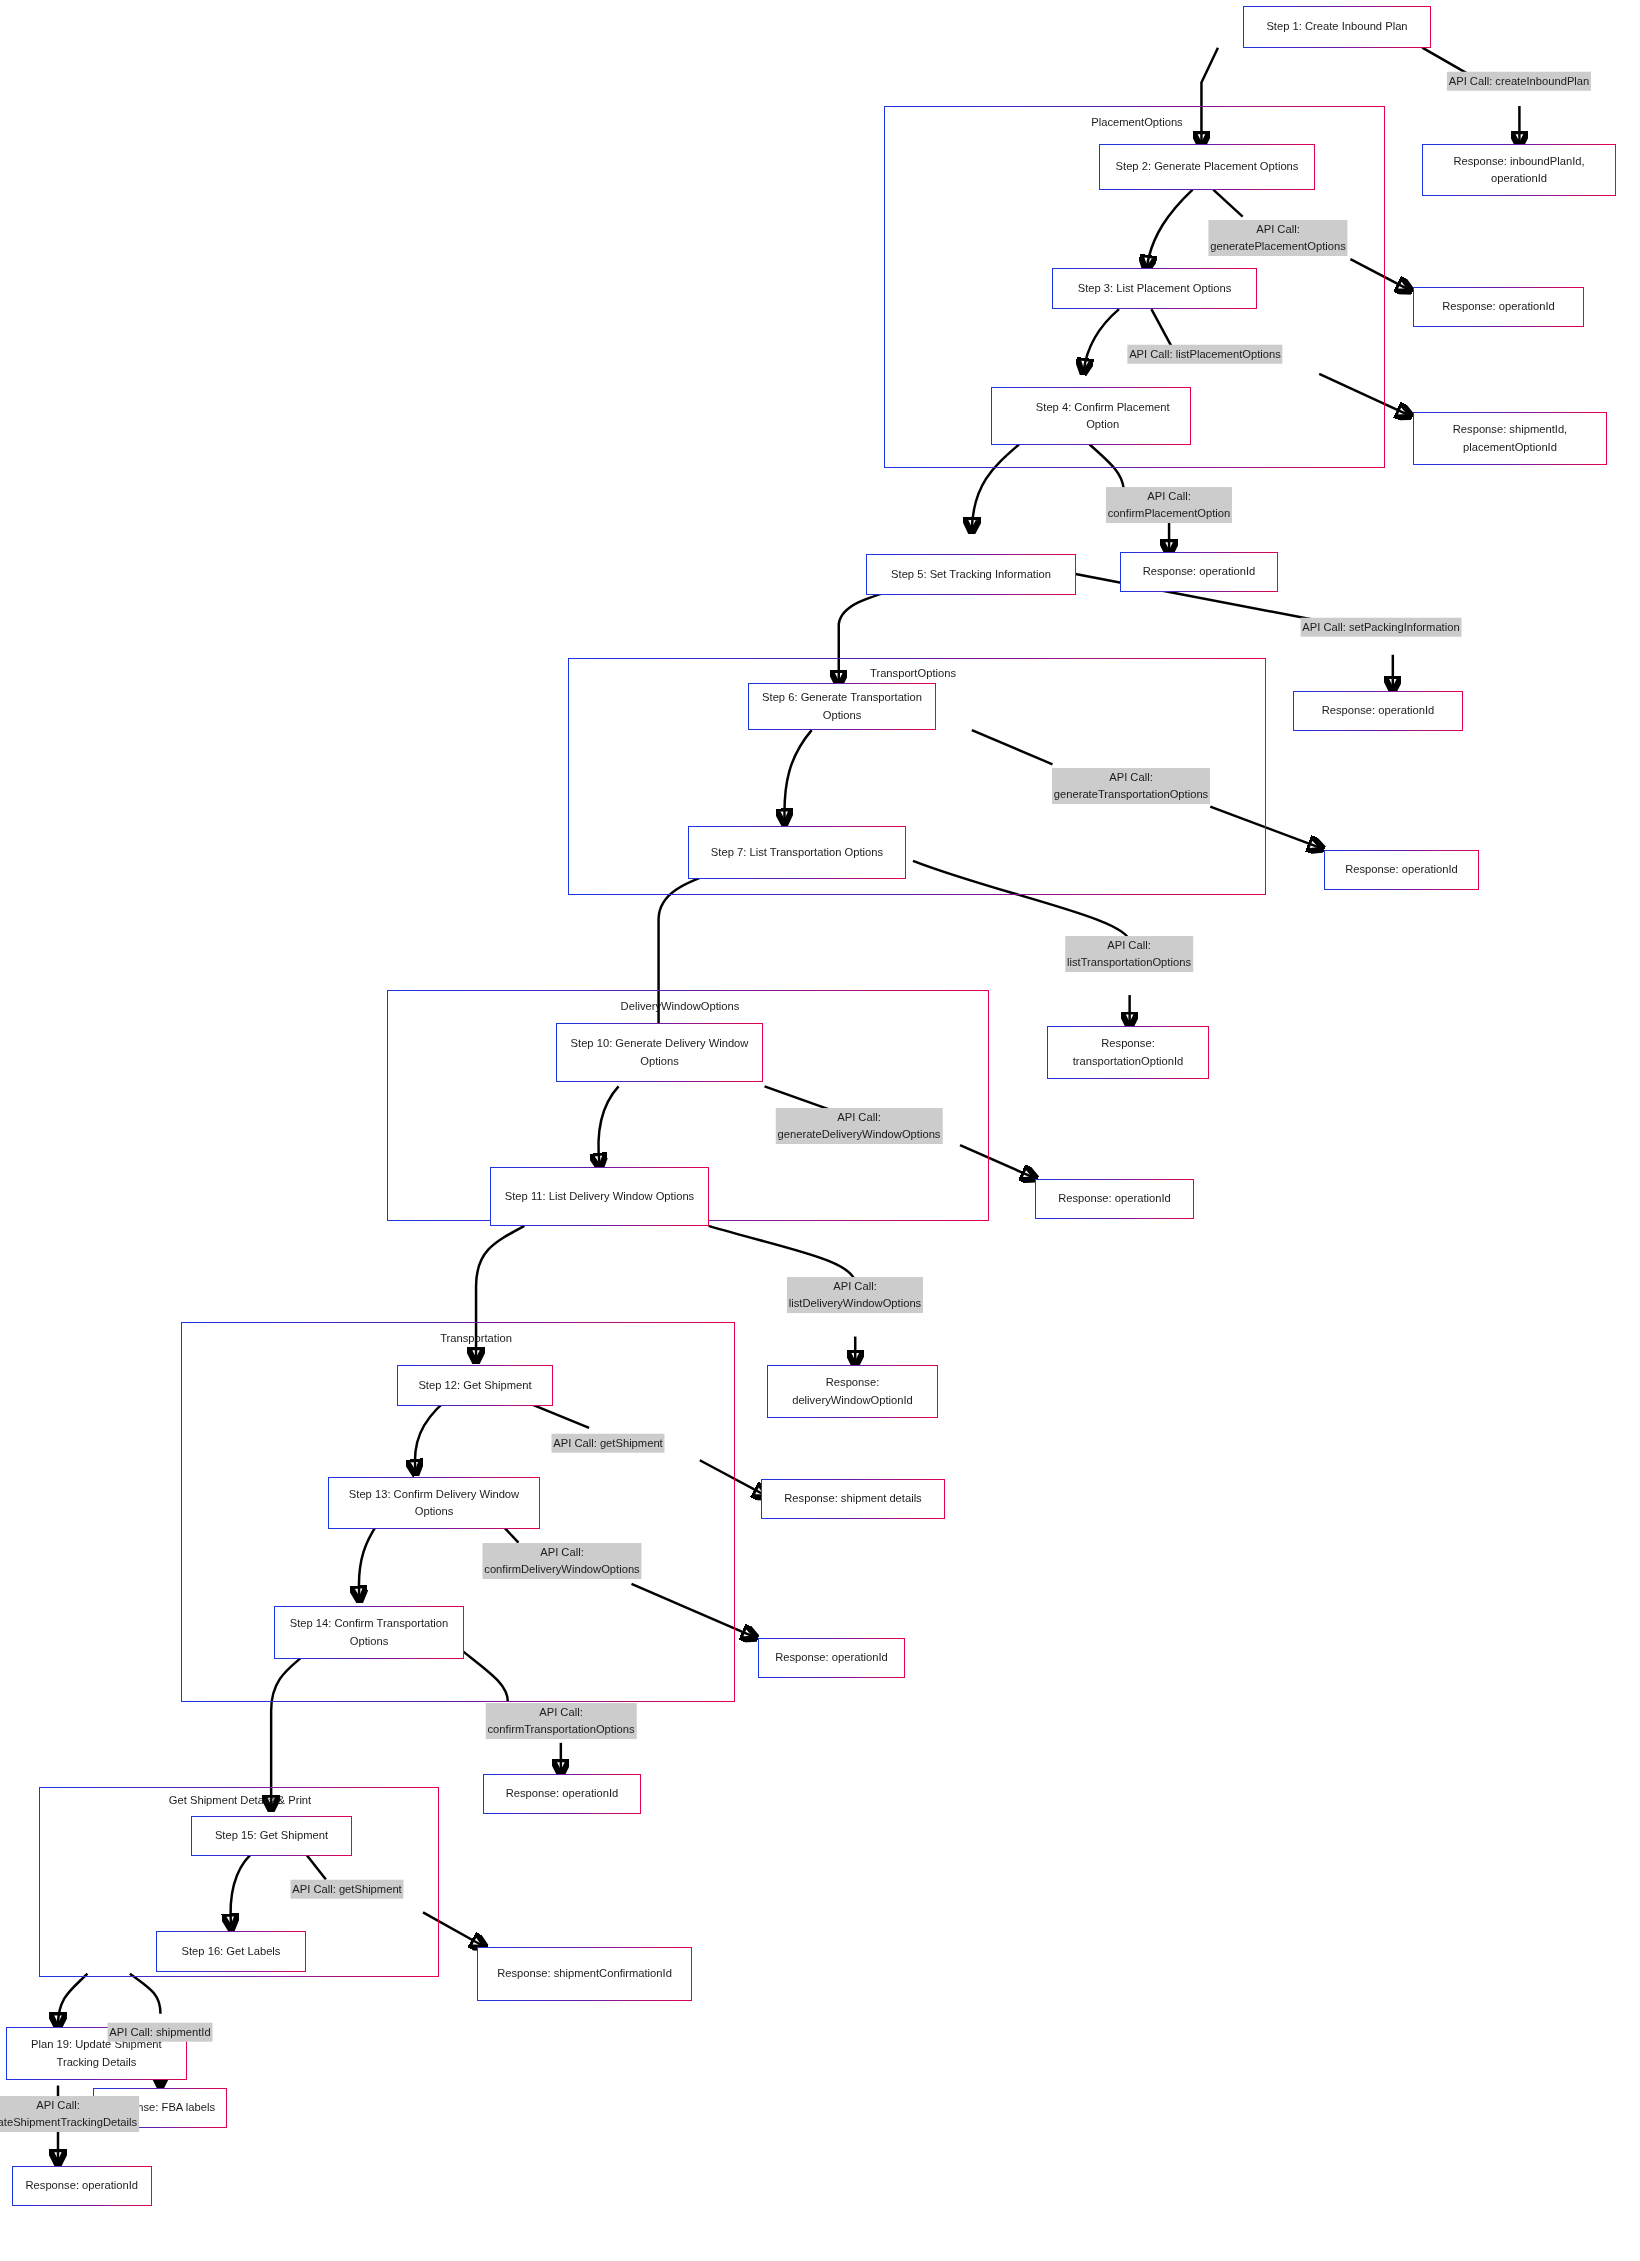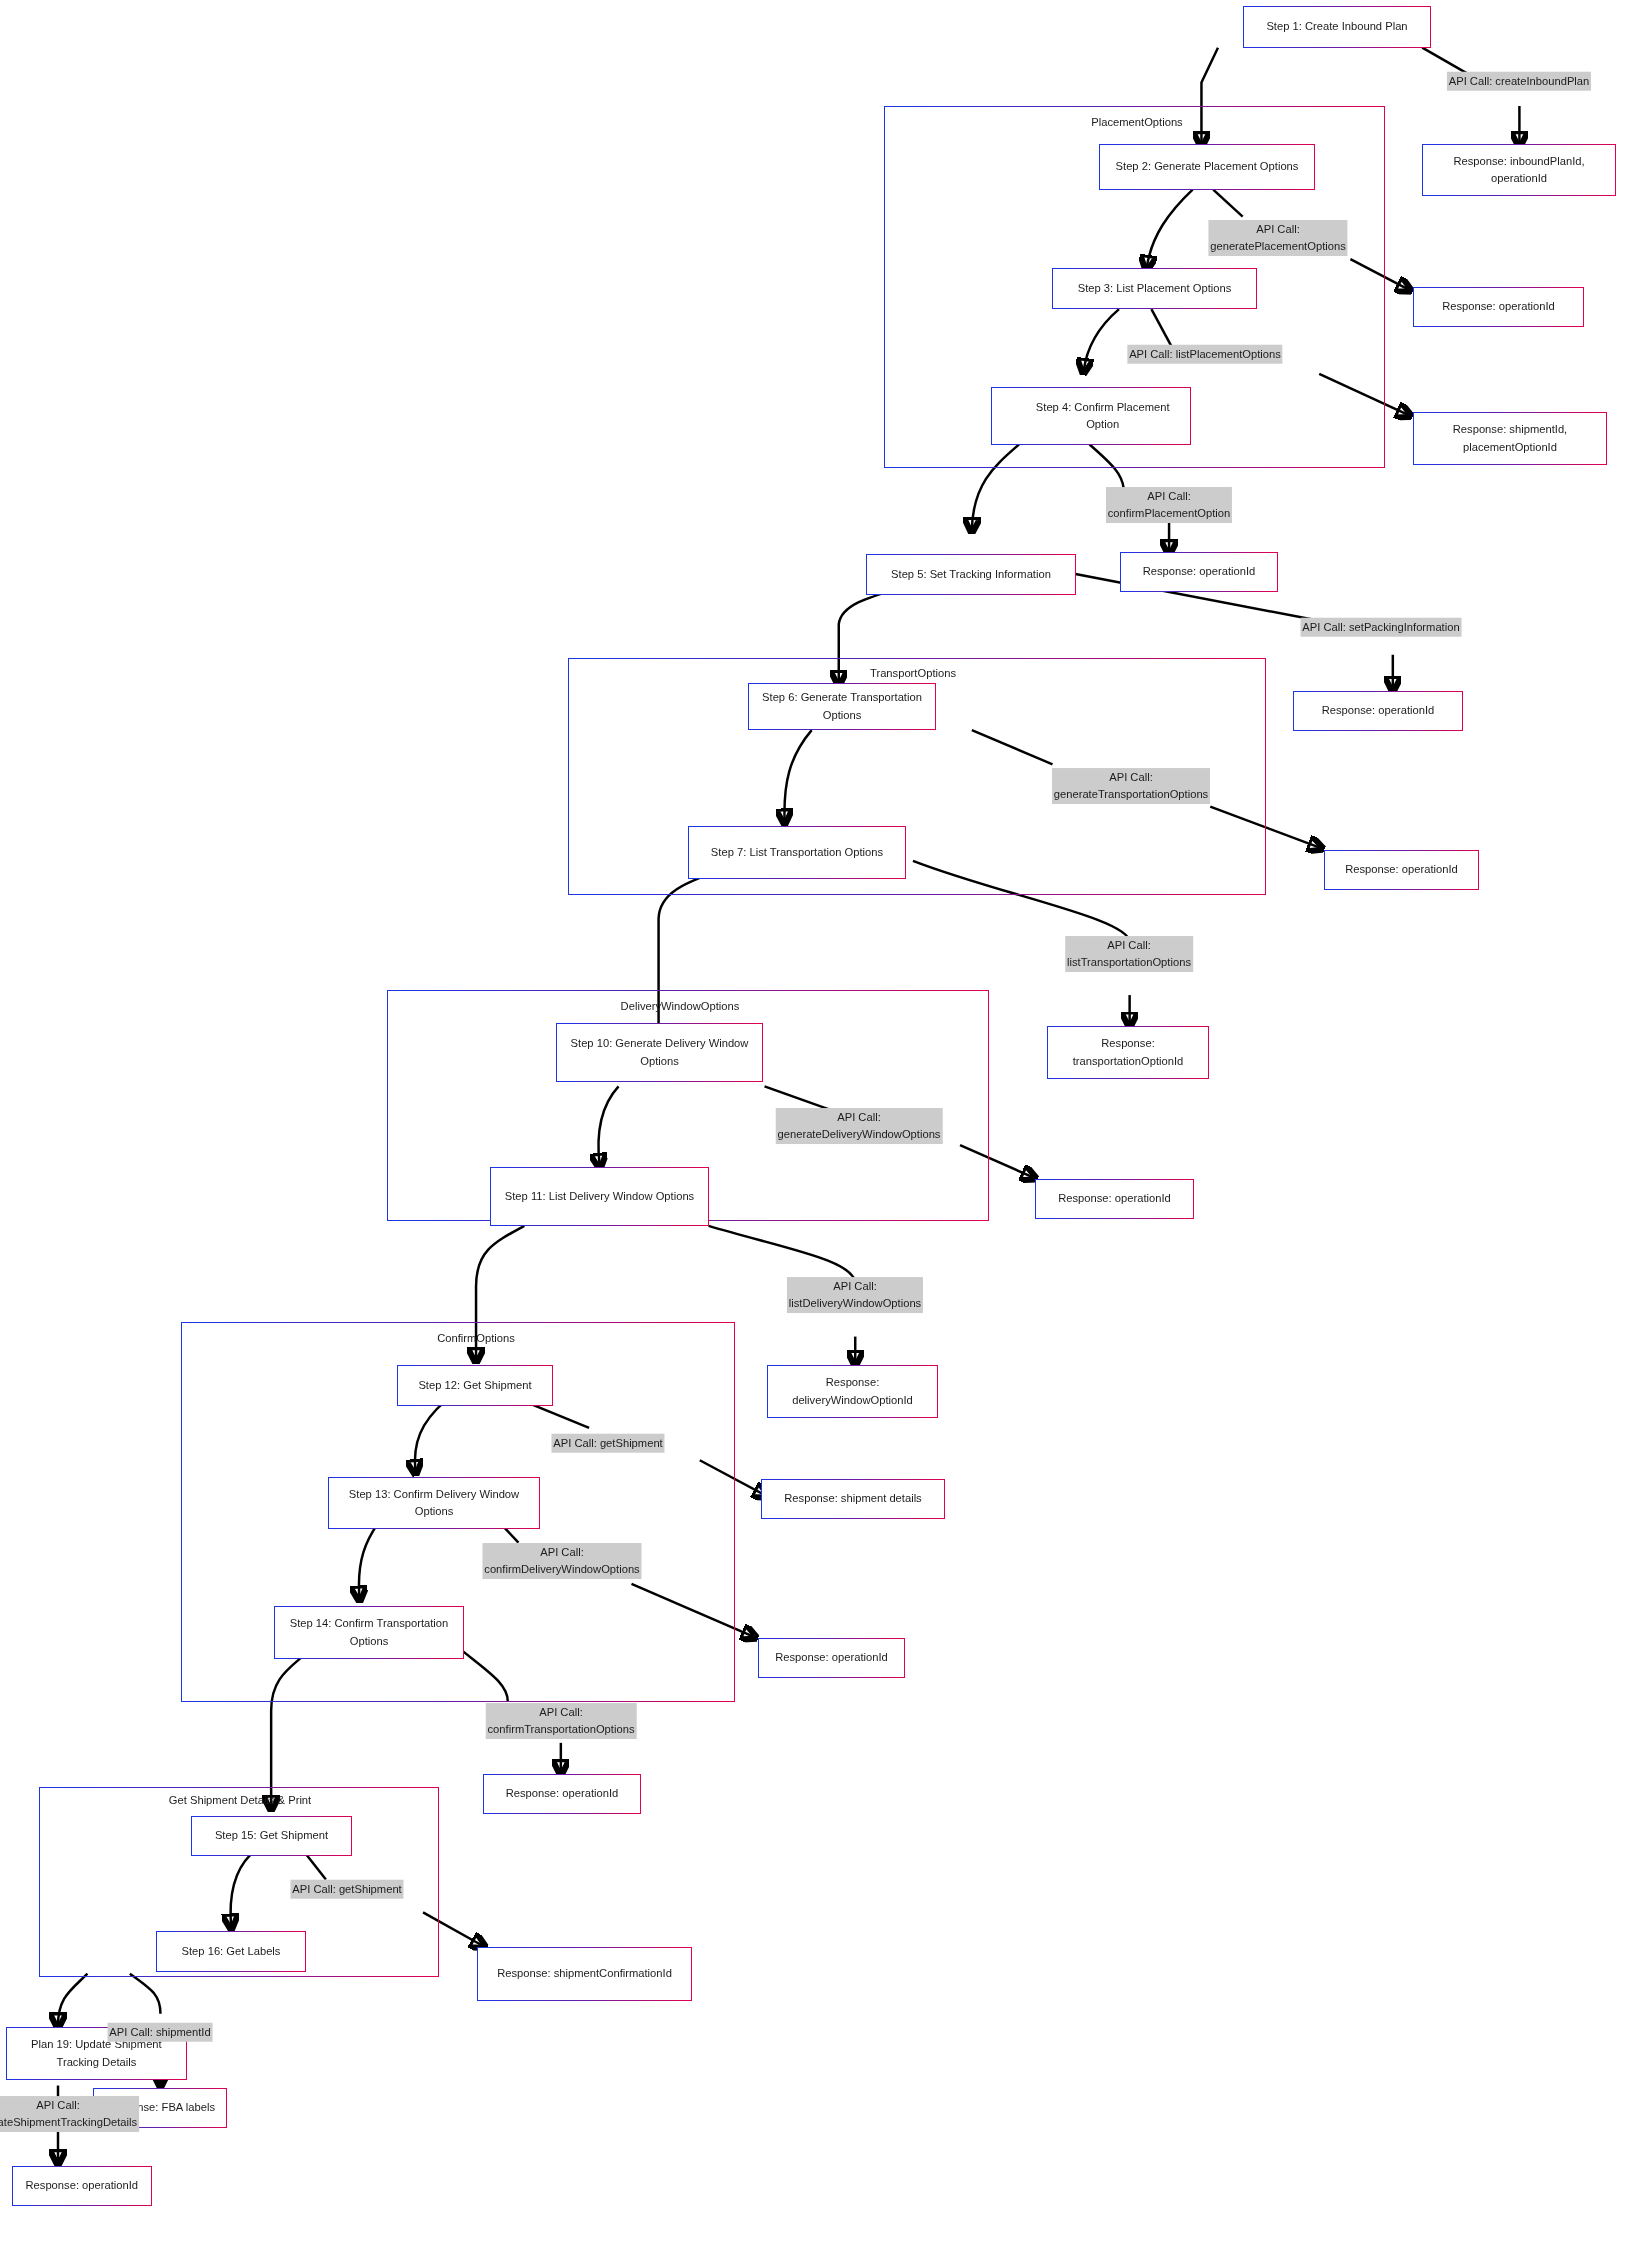--- a/index.html
+++ b/index.html
@@ -161,21 +161,21 @@
   <div class="cluster" style="left:884px;top:106px;width:501px;height:362px;"></div>
   <div class="cluster-label" style="left:1137px;top:117px;">PlacementOptions</div>
 
   <div class="cluster" style="left:568px;top:658px;width:698px;height:237px;"></div>
   <div class="cluster-label" style="left:913px;top:668px;">TransportOptions</div>
 
   <div class="cluster" style="left:387px;top:990px;width:602px;height:231px;"></div>
   <div class="cluster-label" style="left:680px;top:1001px;">DeliveryWindowOptions</div>
 
   <div class="cluster" style="left:181px;top:1322px;width:554px;height:380px;"></div>
-  <div class="cluster-label" style="left:476px;top:1333px;">ConfirmOptions</div>
+  <div class="cluster-label" style="left:476px;top:1333px;">Transportation</div>
 
   <div class="cluster" style="left:39px;top:1787px;width:400px;height:190px;"></div>
   <div class="cluster-label" style="left:240px;top:1795px;">Get Shipment Details &amp; Print</div>
 
   <div class="node" style="left:1243px;top:5.9px;width:188px;height:42px;">Step 1: Create Inbound Plan</div>
 
   <div class="node" style="left:1099px;top:144px;width:216px;height:46px;">Step 2: Generate Placement Options</div>
 
   <div class="node" style="left:1052px;top:268px;width:205px;height:41px;">Step 3: List Placement Options</div>
 

